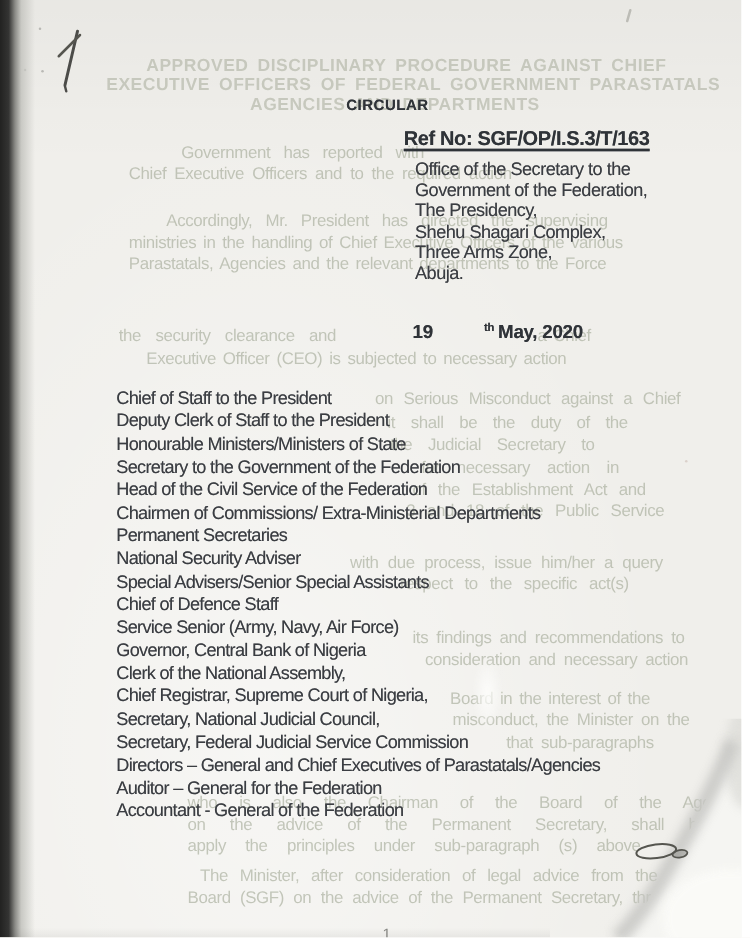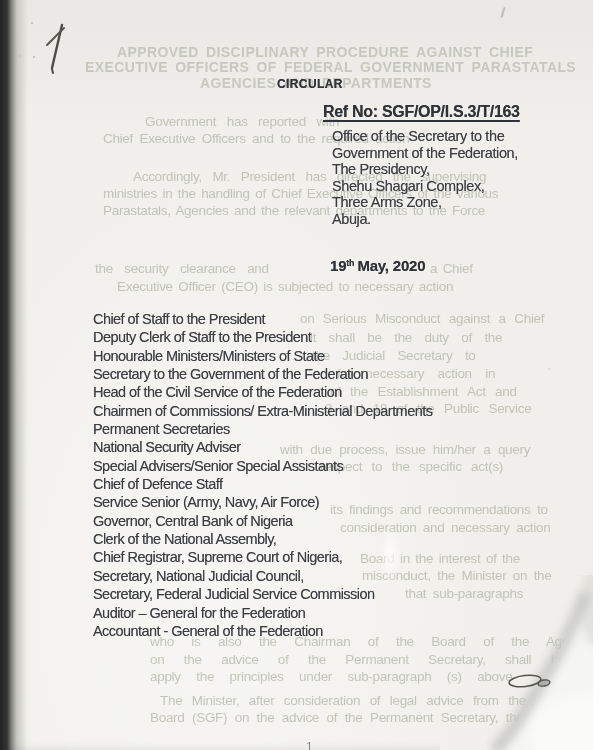--- a/index.html
+++ b/index.html
@@ -15,21 +15,21 @@
   
   .doc-title{font-weight:700;font-size:12px;letter-spacing:.4px;color:#2f3338;
              text-shadow:0 0 .3px rgba(47,51,56,.7);}
   .ref{font-weight:700;font-size:16px;letter-spacing:-.3px;color:#2f3338;
        text-decoration:underline;text-decoration-thickness:1.5px;text-underline-offset:3px;
        text-shadow:0 0 .3px rgba(47,51,56,.7);}
   .address div{font-size:14.5px;line-height:16.6px;letter-spacing:-.4px;
                text-shadow:0 0 .3px rgba(58,61,66,.55);}
   .date{font-weight:700;font-size:15px;letter-spacing:-.2px;color:#2f3338;
         text-shadow:0 0 .3px rgba(47,51,56,.7);}
-  .date .ord{font-size:9px;position:relative;top:-5px;}
+  .date .ord{font-size:9px;position:relative;top:-5px;margin-left:41px;}
   .date .rest{margin-left:3px;}
   .recipients div{font-size:14.5px;line-height:18.35px;letter-spacing:-.55px;
                   text-shadow:0 0 .3px rgba(58,61,66,.55);}
   .pagenum{font-size:12px;color:#8a8a86;}
   
   .ghost{position:absolute;inset:0;filter:blur(.55px);opacity:.55;pointer-events:none;}
   .gt{position:absolute;white-space:nowrap;font-weight:700;font-size:14px;
       letter-spacing:.4px;color:#a8ac9b;}
   .gl{position:absolute;white-space:nowrap;font-size:13.5px;letter-spacing:-.3px;color:#99a08c;}
   
@@ -116,20 +116,21 @@
     <div>Permanent Secretaries</div>
     <div>National Security Adviser</div>
     <div>Special Advisers/Senior Special Assistants</div>
     <div>Chief of Defence Staff</div>
     <div>Service Senior (Army, Navy, Air Force)</div>
     <div>Governor, Central Bank of Nigeria</div>
     <div>Clerk of the National Assembly,</div>
     <div>Chief Registrar, Supreme Court of Nigeria,</div>
     <div>Secretary, National Judicial Council,</div>
     <div>Secretary, Federal Judicial Service Commission</div>
+    <div>Directors – General and Chief Executives of Parastatals/Agencies</div>
     <div>Auditor – General for the Federation</div>
     <div>Accountant - General of the Federation</div>
   </div>
 
   <div class="abs pagenum" style="left:306px;top:740px">1</div>
 
   <svg class="x-svg" width="36" height="62">
     <line x1="22" y1="10" x2="12" y2="53" stroke="#4c4c49" stroke-width="2.4" stroke-linecap="round"></line>
     <line x1="7" y1="30" x2="24" y2="13" stroke="#55554f" stroke-width="2" stroke-linecap="round"></line>
     <line x1="12" y1="54" x2="13" y2="58" stroke="#4c4c49" stroke-width="2" stroke-linecap="round"></line>

